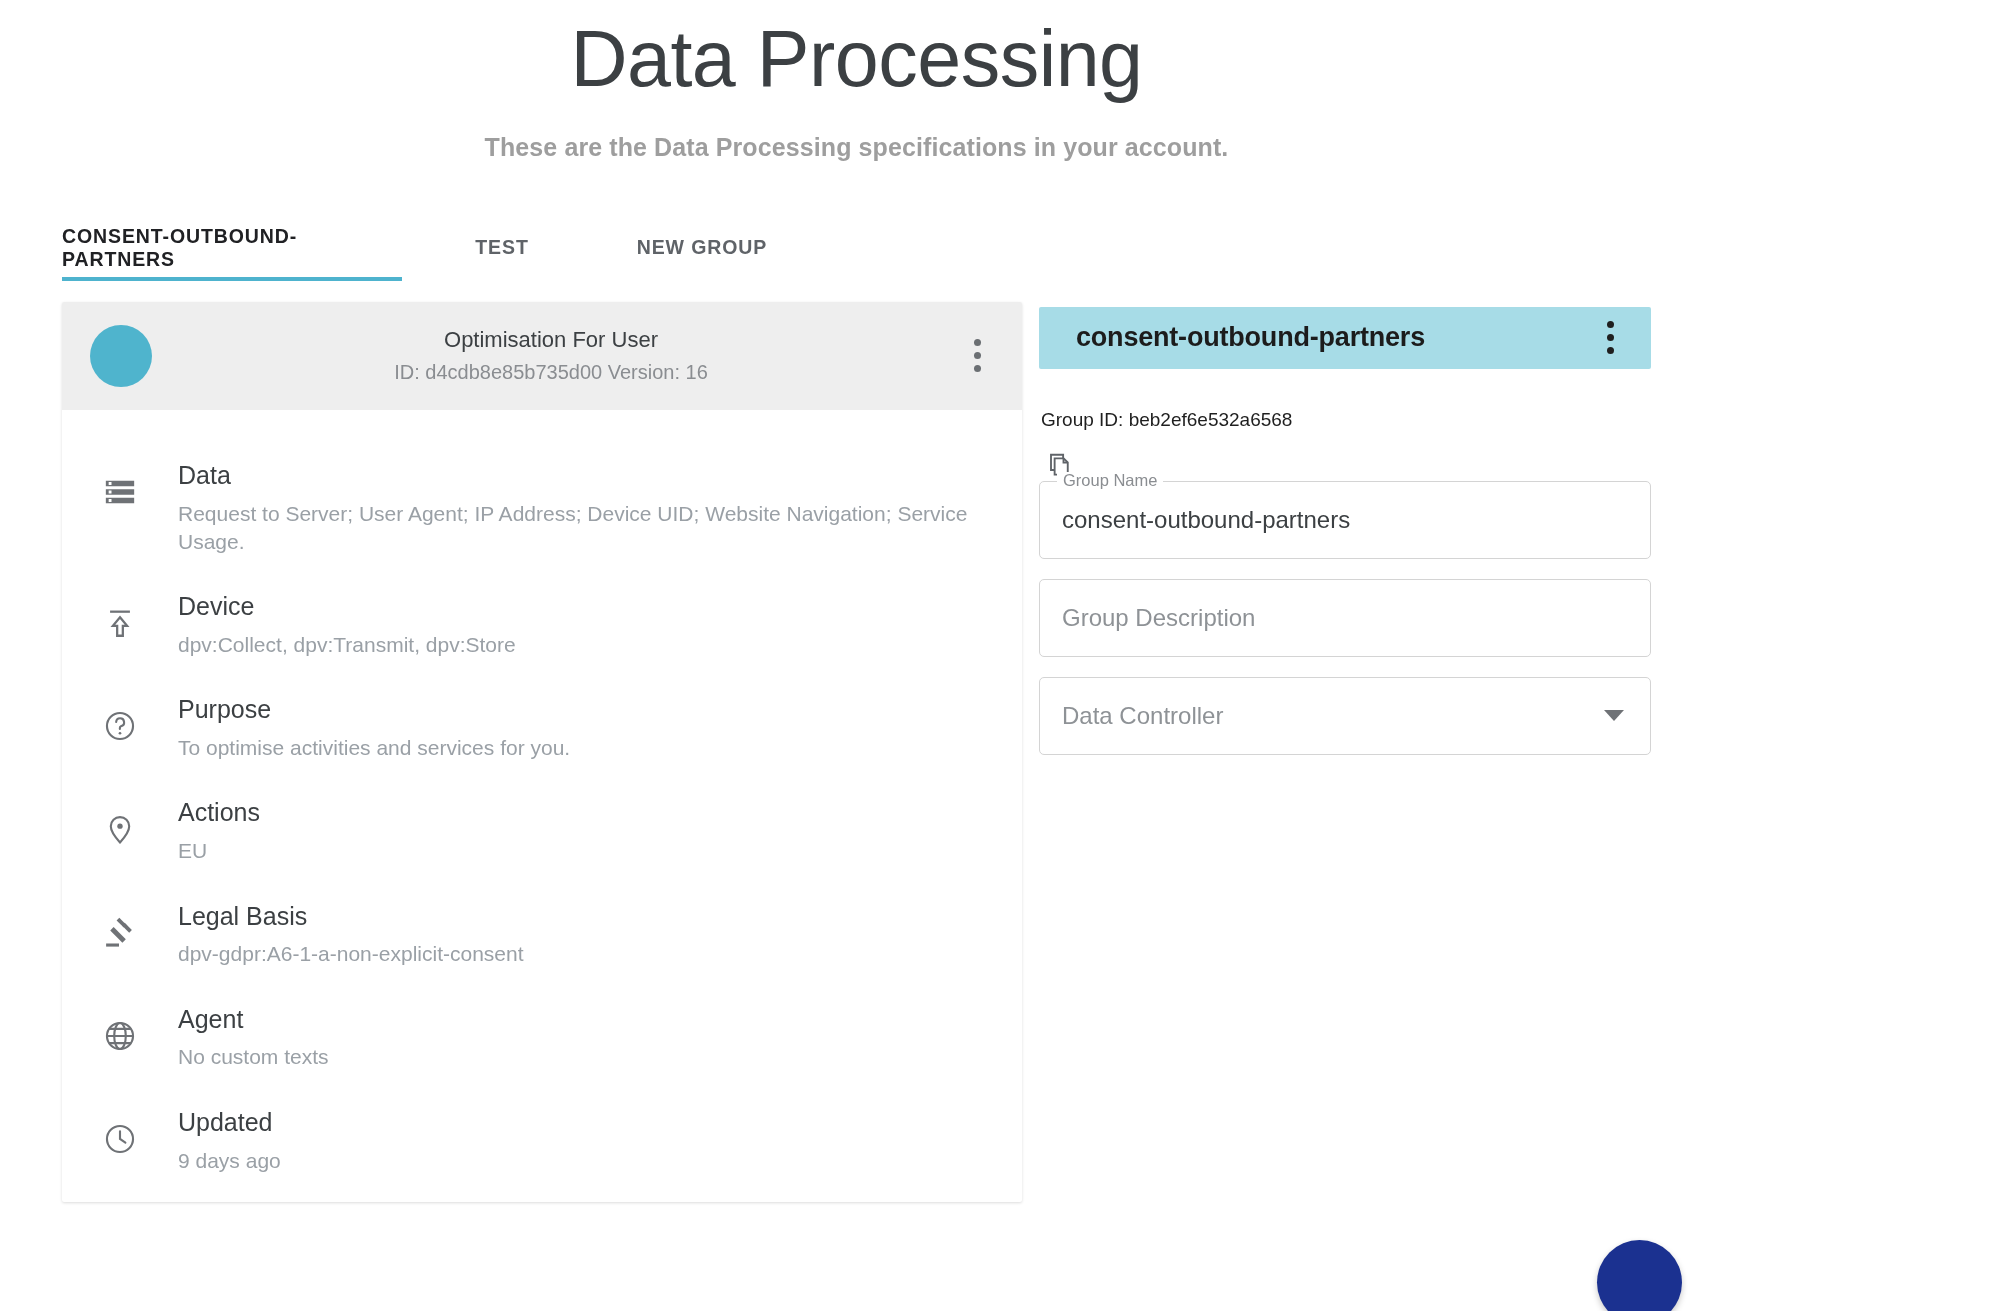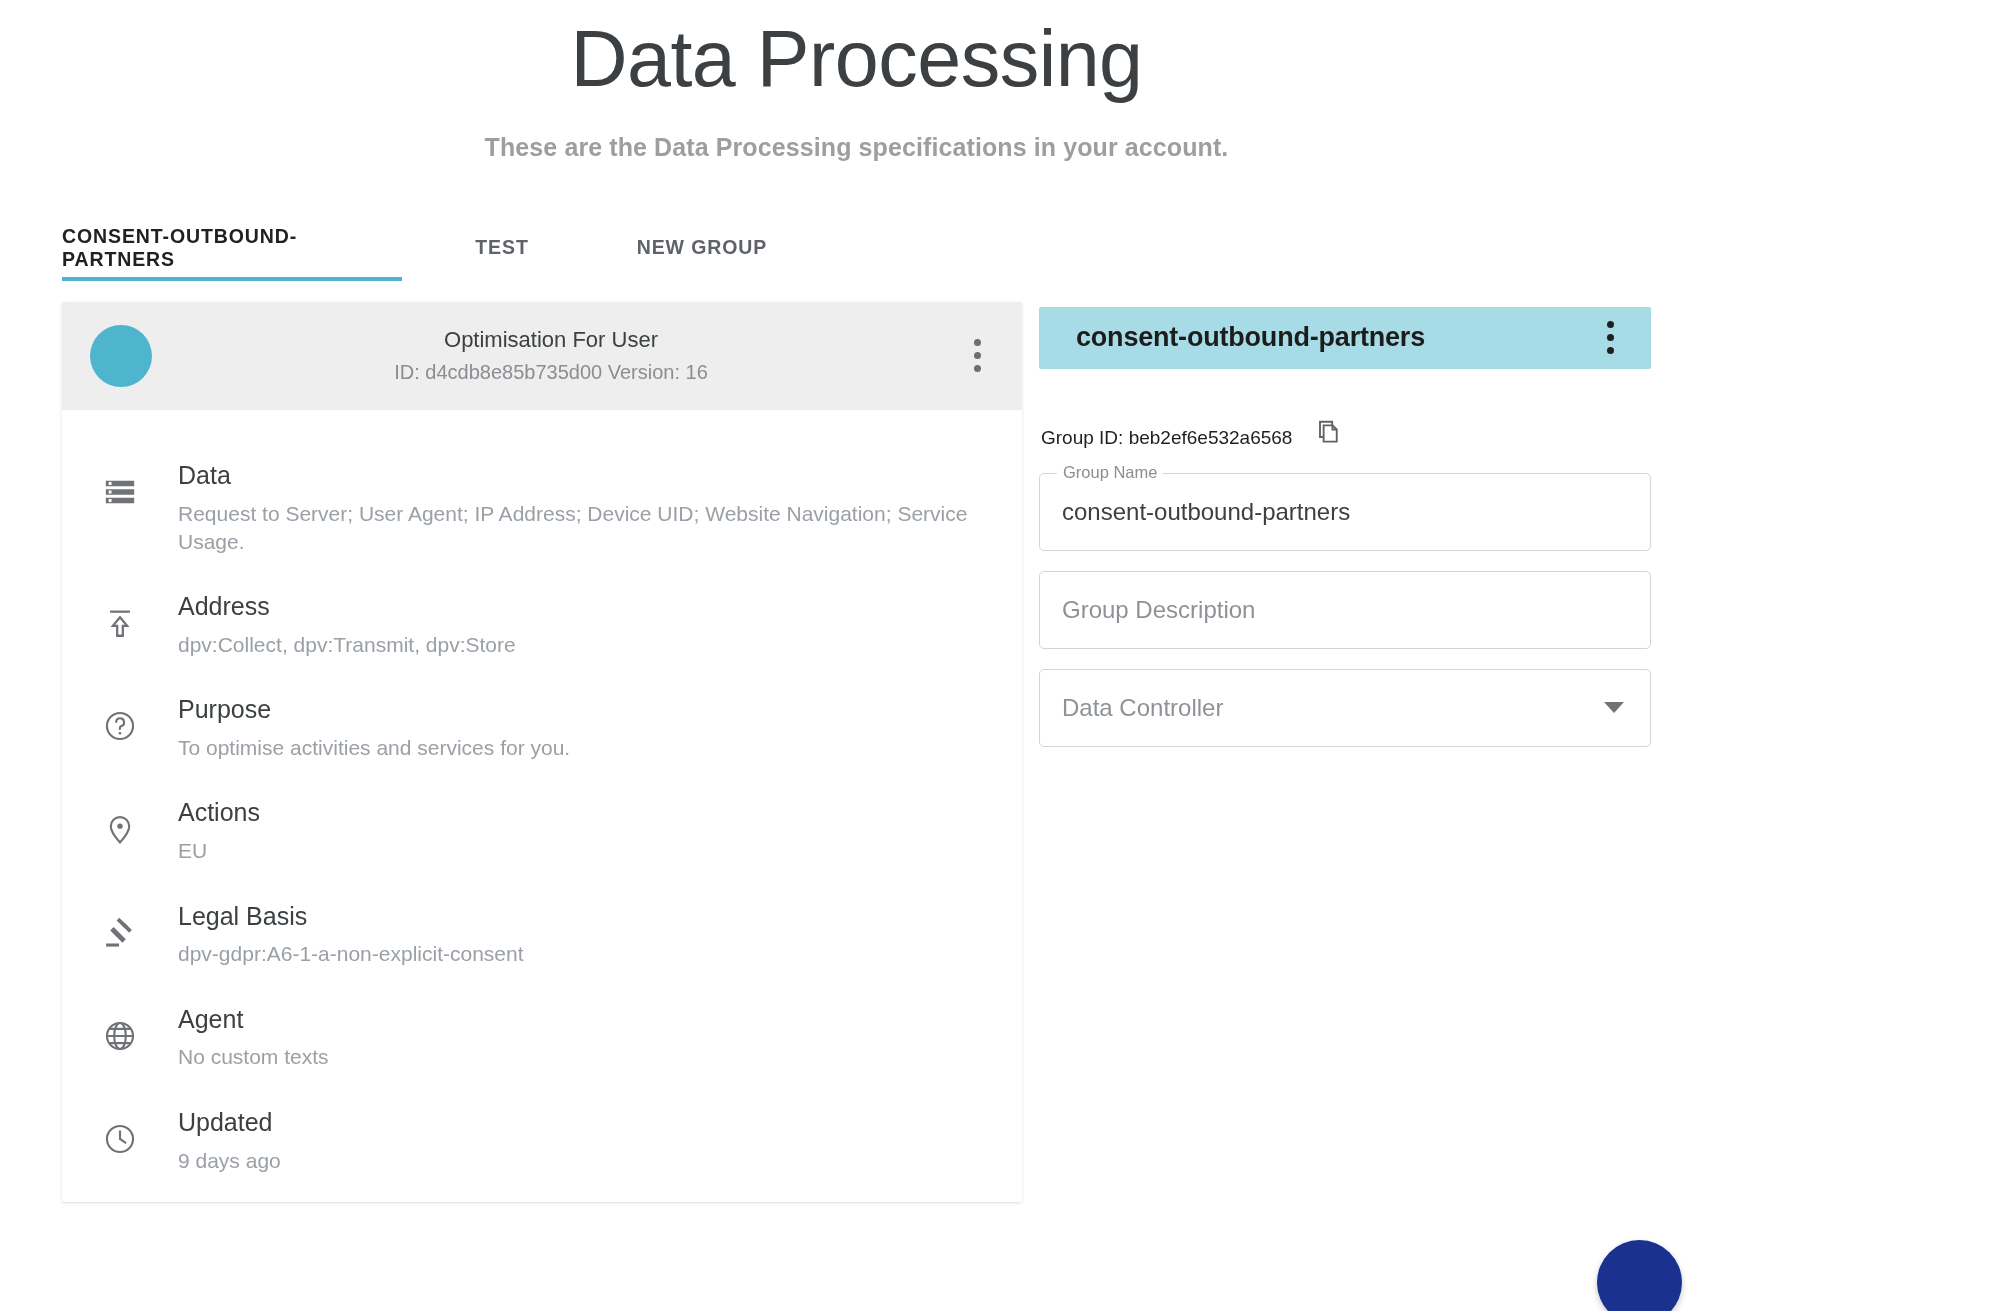--- a/index.html
+++ b/index.html
@@ -184,25 +184,26 @@
   }
   .group-header-title {
     flex: 1 1 auto;
     font-size: 27px;
     font-weight: 700;
     color: #1c1c1c;
     letter-spacing: -0.2px;
   }
   .group-id-row {
     display: flex;
-    align-items: flex-end;
+    align-items: flex-start;
     gap: 18px;
     margin-top: 40px;
     padding-left: 2px;
     height: 40px;
+    flex-direction: column;
   }
   .group-id-text {
     font-size: 19px;
     color: #1f1f1f;
     font-weight: 400;
   }
   .copy-btn {
     width: 36px; height: 36px;
     display: flex; align-items: center; justify-content: center;
     cursor: pointer;
@@ -213,21 +214,21 @@
     position: relative;
     margin-top: 20px;
     height: 78px;
     border: 1px solid #d4d4d4;
     border-radius: 5px;
     display: flex;
     align-items: center;
     padding: 0 22px;
     background: #fff;
   }
-  .field.has-legend { margin-top: 24px; }
+  .field.has-legend { margin-top: 32px; }
   .field .legend {
     position: absolute;
     top: -10px;
     left: 17px;
     background: #fff;
     padding: 0 6px;
     font-size: 16.5px;
     color: #8a8d91;
     line-height: 1;
   }
@@ -313,21 +314,21 @@
         </div>
 
         <div class="spec-item">
           <div class="spec-icon">
             <svg width="34" height="34" viewBox="0 0 24 24" fill="none" stroke="currentColor" stroke-width="1.6">
               <line x1="5" y1="4" x2="19" y2="4"></line>
               <path d="M12 8 L17 14 H14 V21 H10 V14 H7 Z"></path>
             </svg>
           </div>
           <div class="spec-texts">
-            <div class="spec-label">Address</div>
+            <div class="spec-label">Device</div>
             <div class="spec-value">dpv:Collect, dpv:Transmit, dpv:Store</div>
           </div>
         </div>
 
         <div class="spec-item">
           <div class="spec-icon">
             <svg width="34" height="34" viewBox="0 0 24 24" fill="none" stroke="currentColor" stroke-width="1.5">
               <circle cx="12" cy="12" r="9.2"></circle>
               <path d="M9.3 9.2a2.8 2.8 0 1 1 3.4 2.9c-.6.2-.8.7-.8 1.3v.7" stroke-linecap="round"></path>
               <circle cx="12" cy="17.1" r="0.95" fill="currentColor" stroke="none"></circle>

